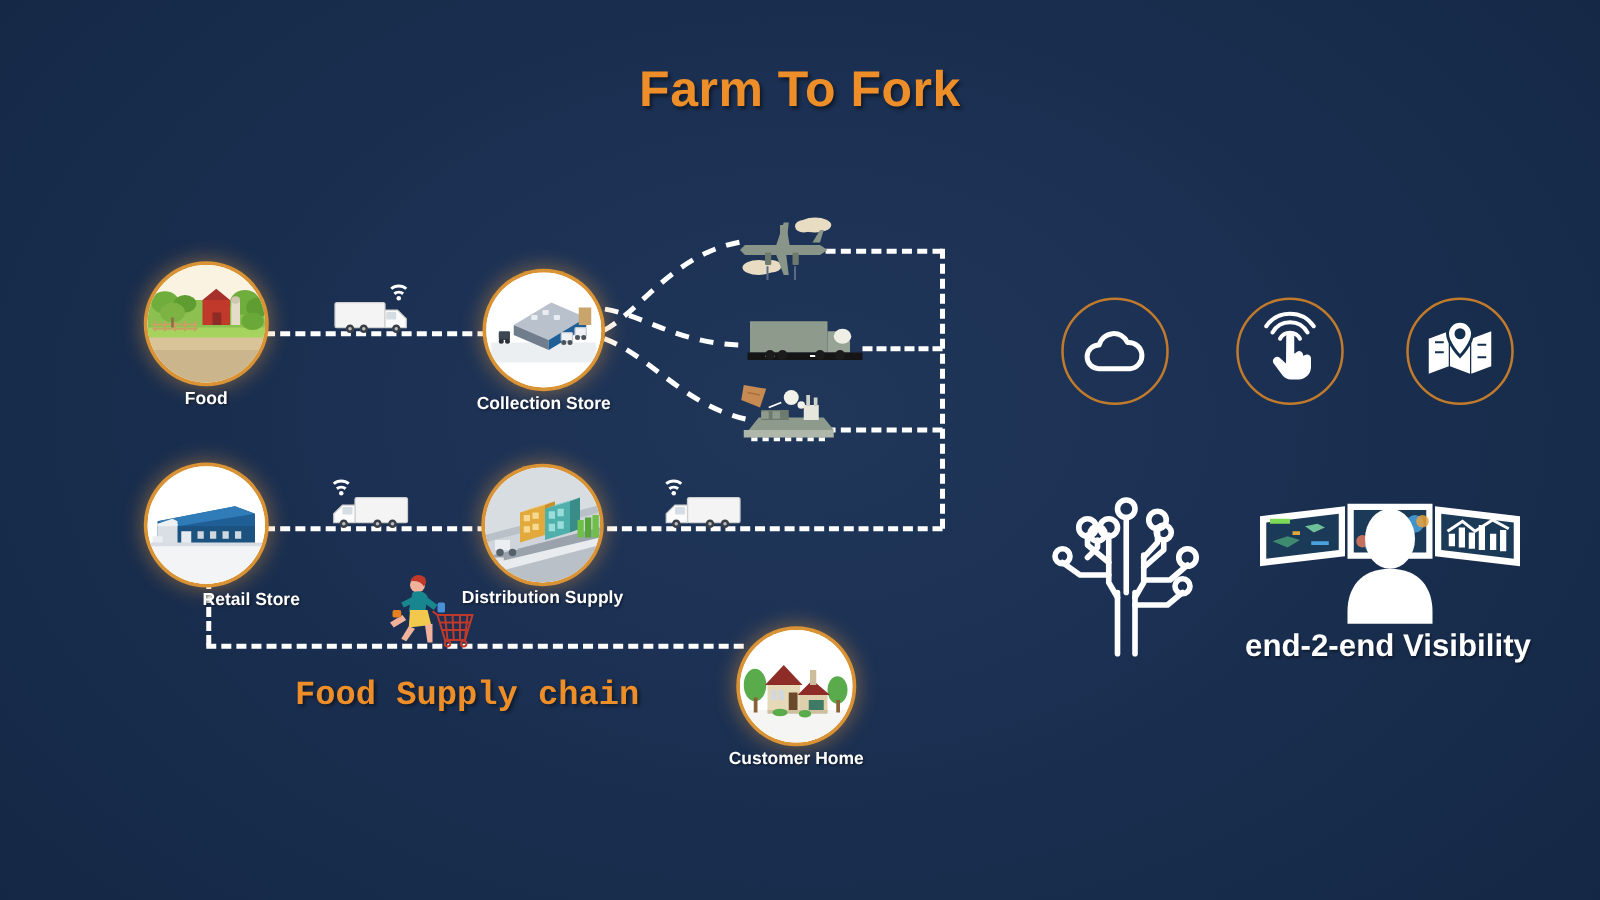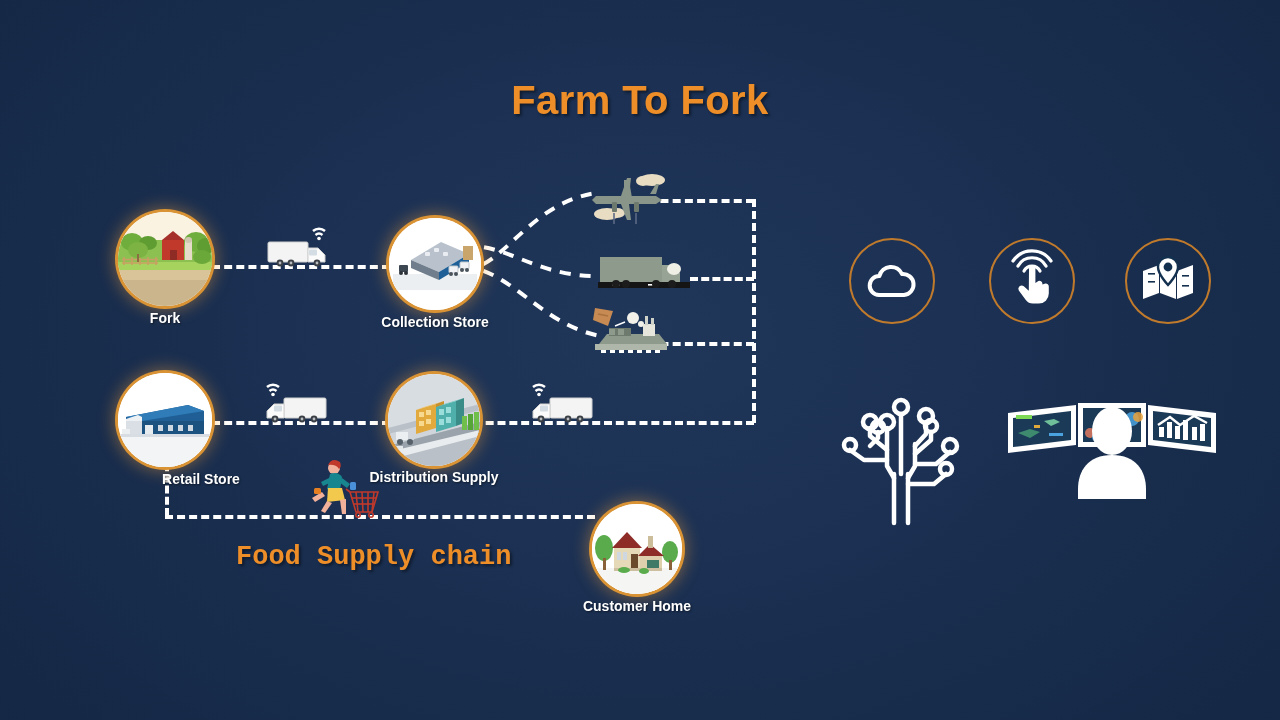--- a/index.html
+++ b/index.html
@@ -17,21 +17,20 @@
   }
 
   
   .title {
     position:absolute; left:0; right:0; top:50px;
     text-align:center;
     font-size:40px; font-weight:bold;
     color:#ee8e28;
     letter-spacing:.4px;
     text-shadow:2px 2px 3px rgba(0,0,0,.45);
-    margin-top:28px;
   }
   .supply-title {
     position:absolute; left:236px; top:542px;
     font-size:27px; font-weight:bold;
     color:#ee8e28;
     text-shadow:2px 2px 3px rgba(0,0,0,.45);
     font-family:Liberation Mono, monospace;
   }
   .e2e-title {
     position:absolute; left:996px; top:503px;
@@ -140,21 +139,21 @@
           <line x1="38" y1="45" x2="38" y2="53"></line>
           <line x1="4" y1="47.5" x2="40" y2="47.5"></line>
           <line x1="4" y1="51" x2="40" y2="51"></line>
         </g>
 
         <ellipse cx="20" cy="38" rx="10" ry="8" fill="#7cb342"></ellipse>
         <rect x="19" y="42" width="2" height="8" fill="#8d6e42"></rect>
         <ellipse cx="84" cy="45" rx="9" ry="7" fill="#6aa83a"></ellipse>
       </svg>
     </div>
-    <div class="caption" style="top:98px;">Fork</div>
+    <div class="caption" style="top:98px;">Food</div>
   </div>
 
   <div style="position:absolute; left:262px; top:218px;">
     <svg width="74" height="52" viewBox="0 0 74 52">
       <g>
         <path d="M51 13 a9 9 0 0 1 12 0" fill="none" stroke="#ffffff" stroke-width="2.4"></path>
         <path d="M53.5 17 a5.5 5.5 0 0 1 7 0" fill="none" stroke="#ffffff" stroke-width="2.4"></path>
         <circle cx="57" cy="20.5" r="1.8" fill="#ffffff"></circle>
       </g>
       <rect x="6" y="24" width="40" height="20" rx="1.5" fill="#f4f4f4" stroke="#cfcfcf" stroke-width="1"></rect>
@@ -568,14 +567,15 @@
         <rect x="196" y="21" width="5" height="17" fill="#ffffff"></rect>
       </g>
 
       <g fill="#ffffff">
         <ellipse cx="108" cy="28" rx="20" ry="24"></ellipse>
         <path d="M108 52 c-24 0 -34 16 -34 34 l0 10 l68 0 l0 -10 c0 -18 -10 -34 -34 -34 z"></path>
       </g>
     </svg>
   </div>
 
+  <div class="e2e-title">end-2-end Visibility</div>
 
 </div>
 
 </body></html>

